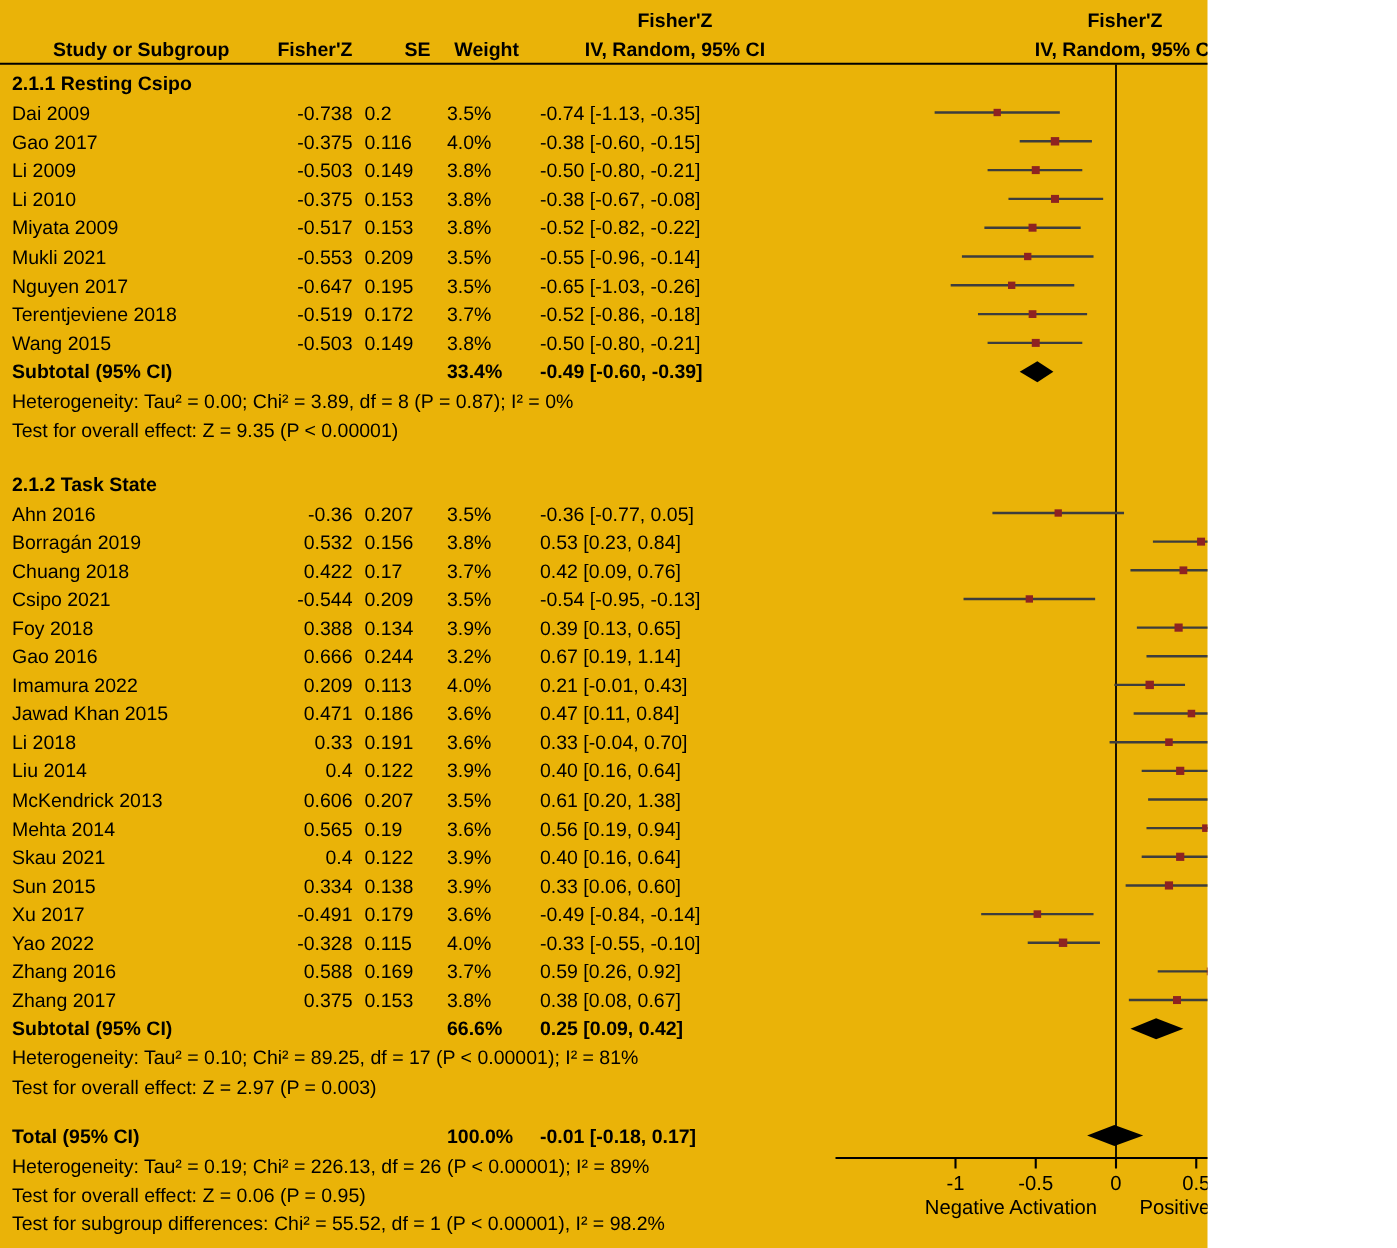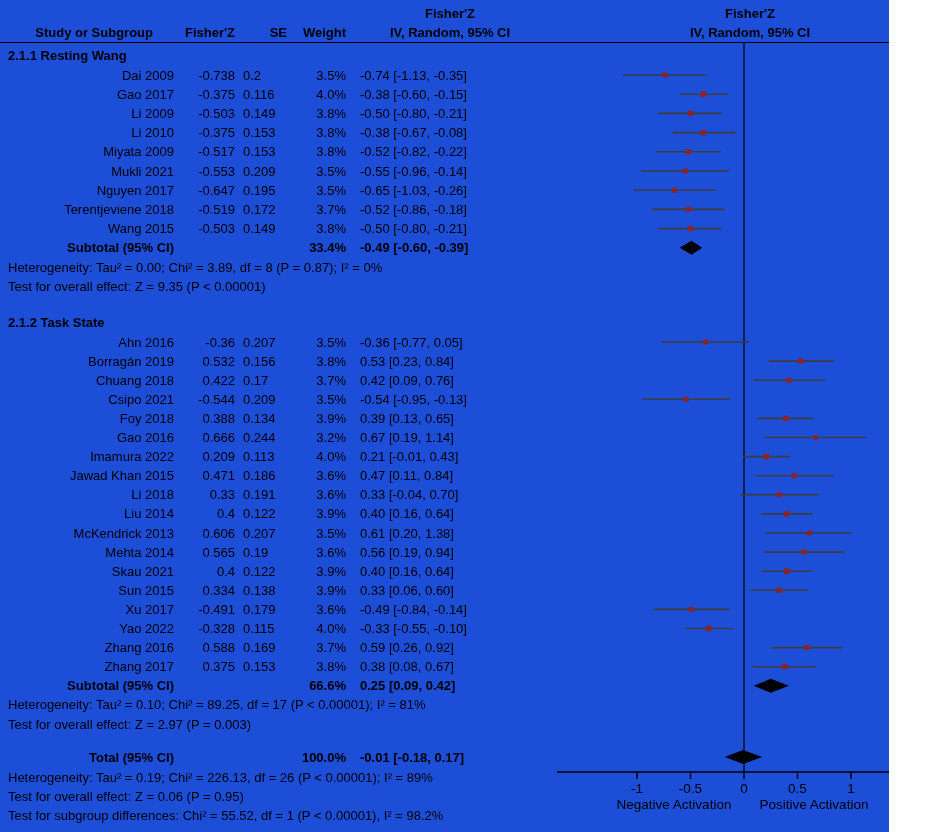--- a/index.html
+++ b/index.html
@@ -1,32 +1,32 @@
 <!DOCTYPE html>
 <html><head>
 <meta charset="utf-8">
 <style>
   body{margin:0;background:#fff}
-  .canvas{position:relative;width:889px;height:832px;background:#1d4ed8;color:#000;
+  .canvas{position:relative;width:805px;height:832px;background:#eab308;color:#000;
           font-family:"Liberation Sans",sans-serif;overflow:hidden}
   .hdr{position:absolute;height:17px;line-height:17px;font-size:13px;font-weight:bold;white-space:nowrap}
   .h-effect-left{left:370px;top:5px;width:160px;text-align:center}
   .h-study{left:8px;top:24px;width:145px;text-align:right}
   .h-fz{left:158px;top:24px;width:77px;text-align:right}
   .h-se{left:243px;top:24px;width:44px;text-align:right}
   .h-wt{left:286px;top:24px;width:60px;text-align:right}
   .h-ci{left:370px;top:24px;width:160px;text-align:center}
   .h-effect-right{left:660px;top:5px;width:180px;text-align:center}
   .h-ci-right{left:660px;top:24px;width:180px;text-align:center}
   .row{position:absolute;height:19px;line-height:19px;font-size:13px;white-space:nowrap}
   .cell{position:absolute;height:19px;line-height:19px;white-space:nowrap}
-  .c-name{left:24px;width:150px;text-align:right}
+  .c-name{left:8px;width:150px;text-align:left}
   .c-fz{left:158px;width:77px;text-align:right}
   .c-se{left:243px;width:44px;text-align:left}
-  .c-wt{left:298px;width:48px;text-align:right}
+  .c-wt{left:298px;width:48px;}
   .c-ci{left:360px;width:156px;text-align:left}
   .c-full{left:8px;width:545px;text-align:left}
   .b{font-weight:bold}
   svg{position:absolute;left:0;top:0}
   svg text{font-family:"Liberation Sans",sans-serif}
 </style>
 </head>
 <body>
 
 <div class="canvas">
@@ -34,21 +34,21 @@
   <div class="hdr h-study">Study or Subgroup</div>
   <div class="hdr h-fz">Fisher'Z</div>
   <div class="hdr h-se">SE</div>
   <div class="hdr h-wt">Weight</div>
   <div class="hdr h-ci">IV, Random, 95% CI</div>
   <div class="hdr h-effect-right">Fisher'Z</div>
   <div class="hdr h-ci-right">IV, Random, 95% CI</div>
 
   <div id="table-layer">
       <div class="row" style="top: 45.5px;">
-        <span class="cell c-full b">2.1.1 Resting Wang</span>
+        <span class="cell c-full b">2.1.1 Resting Csipo</span>
       </div>
       <div class="row" style="top: 65.5px;">
         <span class="cell c-name">Dai 2009</span>
         <span class="cell c-fz">-0.738</span>
         <span class="cell c-se">0.2</span>
         <span class="cell c-wt">3.5%</span>
         <span class="cell c-ci">-0.74 [-1.13, -0.35]</span>
       </div>
       <div class="row" style="top: 84.7px;">
         <span class="cell c-name">Gao 2017</span>

